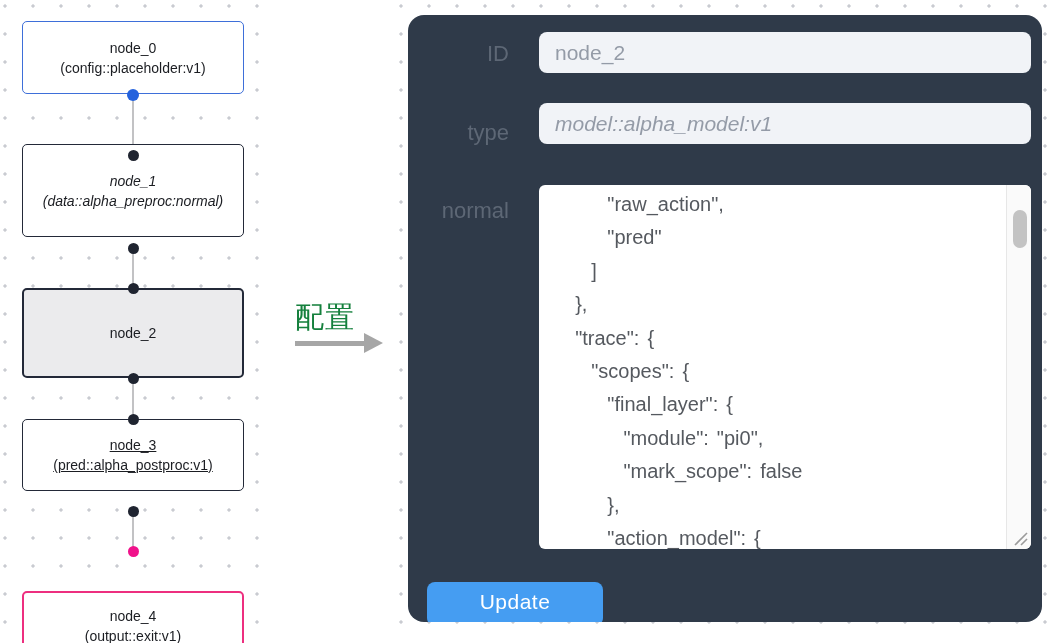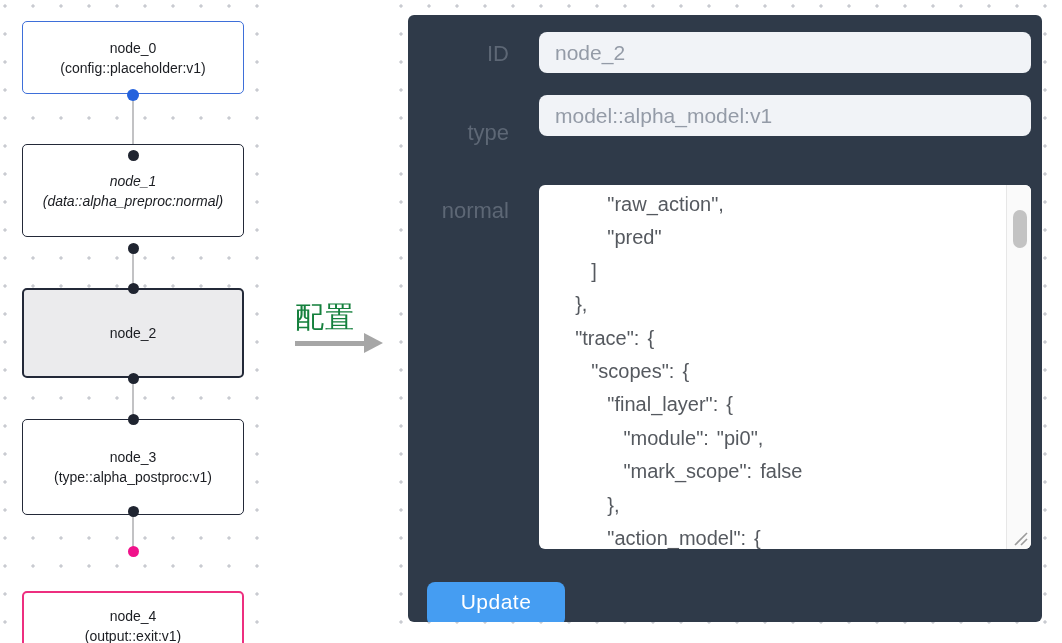--- a/index.html
+++ b/index.html
@@ -29,21 +29,21 @@
     position: absolute; left: 22px; width: 222px;
     background: #ffffff; border: 1.5px solid #232938; border-radius: 5px;
     display: flex; flex-direction: column; align-items: center; justify-content: center;
     text-align: right; padding: 6px 11px; z-index: 2;
     color: #1b1d22; font-size: 14px; line-height: 20px;
   }
   .node .sub { word-break: break-all; }
   .node-0 { top: 21px;  height: 73px; border-color: #3e6fd9; }
   .node-1 { top: 144px; height: 93px; font-style: italic; }
   .node-2 { top: 288px; height: 90px; background: #ebebed; border-width: 2px; }
-  .node-3 { top: 419px; height: 96px; }
+  .node-3 { top: 419px; height: 72px; text-decoration: underline; }
   .node-4 { top: 551px; height: 70px; border-color: #ed2f7f; border-width: 2px; margin-top: 40px; }
 
   .edge {
     position: absolute; left: 132px; width: 1.5px; background: #c2c2c4; z-index: 1;
   }
   .edge-1 { top: 94px;  height: 61px; }
   .edge-2 { top: 248px; height: 40px; }
   .edge-3 { top: 378px; height: 41px; }
   .edge-4 { top: 511px; height: 40px; }
 
@@ -68,34 +68,34 @@
   }
   .arrow-head {
     position: absolute; left: 364px; top: 333px; width: 0; height: 0;
     border-top: 10.5px solid transparent; border-bottom: 10.5px solid transparent;
     border-left: 19px solid #a6a6a6;
   }
 
   
   .panel {
     position: absolute; left: 408px; top: 15px; width: 634px; height: 607px;
-    background: #2f3a49; border-radius: 6px; overflow: hidden; z-index: 5; padding-left: 34px;
+    background: #2f3a49; border-radius: 16px; overflow: hidden; z-index: 5; padding-left: 34px;
   }
   .field-label {
     position: absolute; left: 0; width: 101px; text-align: right;
     color: #5d6775; font-size: 22px;
   }
   .lbl-id { top: 26px; } .lbl-type { top: 105px; } .lbl-config { top: 183px; }
   .text-input {
     position: absolute; left: 131px; width: 492px; height: 41px;
     background: #f1f3f7; border: none; outline: none; border-radius: 8px;
     font-family: "Liberation Sans", sans-serif; font-size: 21px; color: #949ba7;
     padding: 0 16px;
   }
-  .input-id { top: 17px; } .input-type { top: 80px; }
+  .input-id { top: 17px; } .input-type { top: 88px; font-style: italic; }
 
   .config-box {
     position: absolute; left: 131px; top: 170px; width: 492px; height: 364px;
     background: #ffffff; border-radius: 6px; overflow: hidden;
   }
   .config-text {
     position: absolute; left: 0; top: 0; right: 25px; bottom: 0;
     padding: 3px 4px 3px 20px; white-space: pre-wrap;
     font-family: "Liberation Sans", sans-serif; font-size: 20px;
     line-height: 33.4px; color: #55595f; word-spacing: 2.5px; overflow: hidden;
@@ -104,21 +104,21 @@
     position: absolute; right: 0; top: 0; width: 25px; height: 100%;
     background: #fafafa; border-left: 1px solid #e7e7e7;
   }
   .scroll-thumb {
     position: absolute; right: 4.5px; top: 25px; width: 14px; height: 38px;
     background: #c3c3c3; border-radius: 7px;
   }
   .resize-handle { position: absolute; right: 2px; bottom: 2px; width: 18px; height: 18px; }
 
   .update-btn {
-    position: absolute; left: 19px; bottom: -4px; width: 138px; height: 44px;
+    position: absolute; left: 19px; bottom: -4px; width: 176px; height: 44px;
     background: #459df2; border: none; border-radius: 8px;
     color: #ffffff; font-family: "Liberation Sans", sans-serif;
     font-size: 21px; font-weight: 500; letter-spacing: 0.5px;
     padding-bottom: 4px; cursor: pointer;
   }
 </style>
 </head>
 <body>
 
 <div class="stage">
@@ -136,21 +136,21 @@
     </div>
     <div class="node node-1">
       <div>node_1</div>
       <div class="sub">(data::alpha_preproc:normal)</div>
     </div>
     <div class="node node-2">
       <div>node_2</div>
     </div>
     <div class="node node-3">
       <div>node_3</div>
-      <div class="sub">(type::alpha_postproc:v1)</div>
+      <div class="sub">(pred::alpha_postproc:v1)</div>
     </div>
     <div class="node node-4">
       <div>node_4</div>
       <div class="sub">(output::exit:v1)</div>
     </div>
 
     <div class="handle h-0b"></div>
     <div class="handle h-1t"></div>
     <div class="handle h-1b"></div>
     <div class="handle h-2t"></div>

